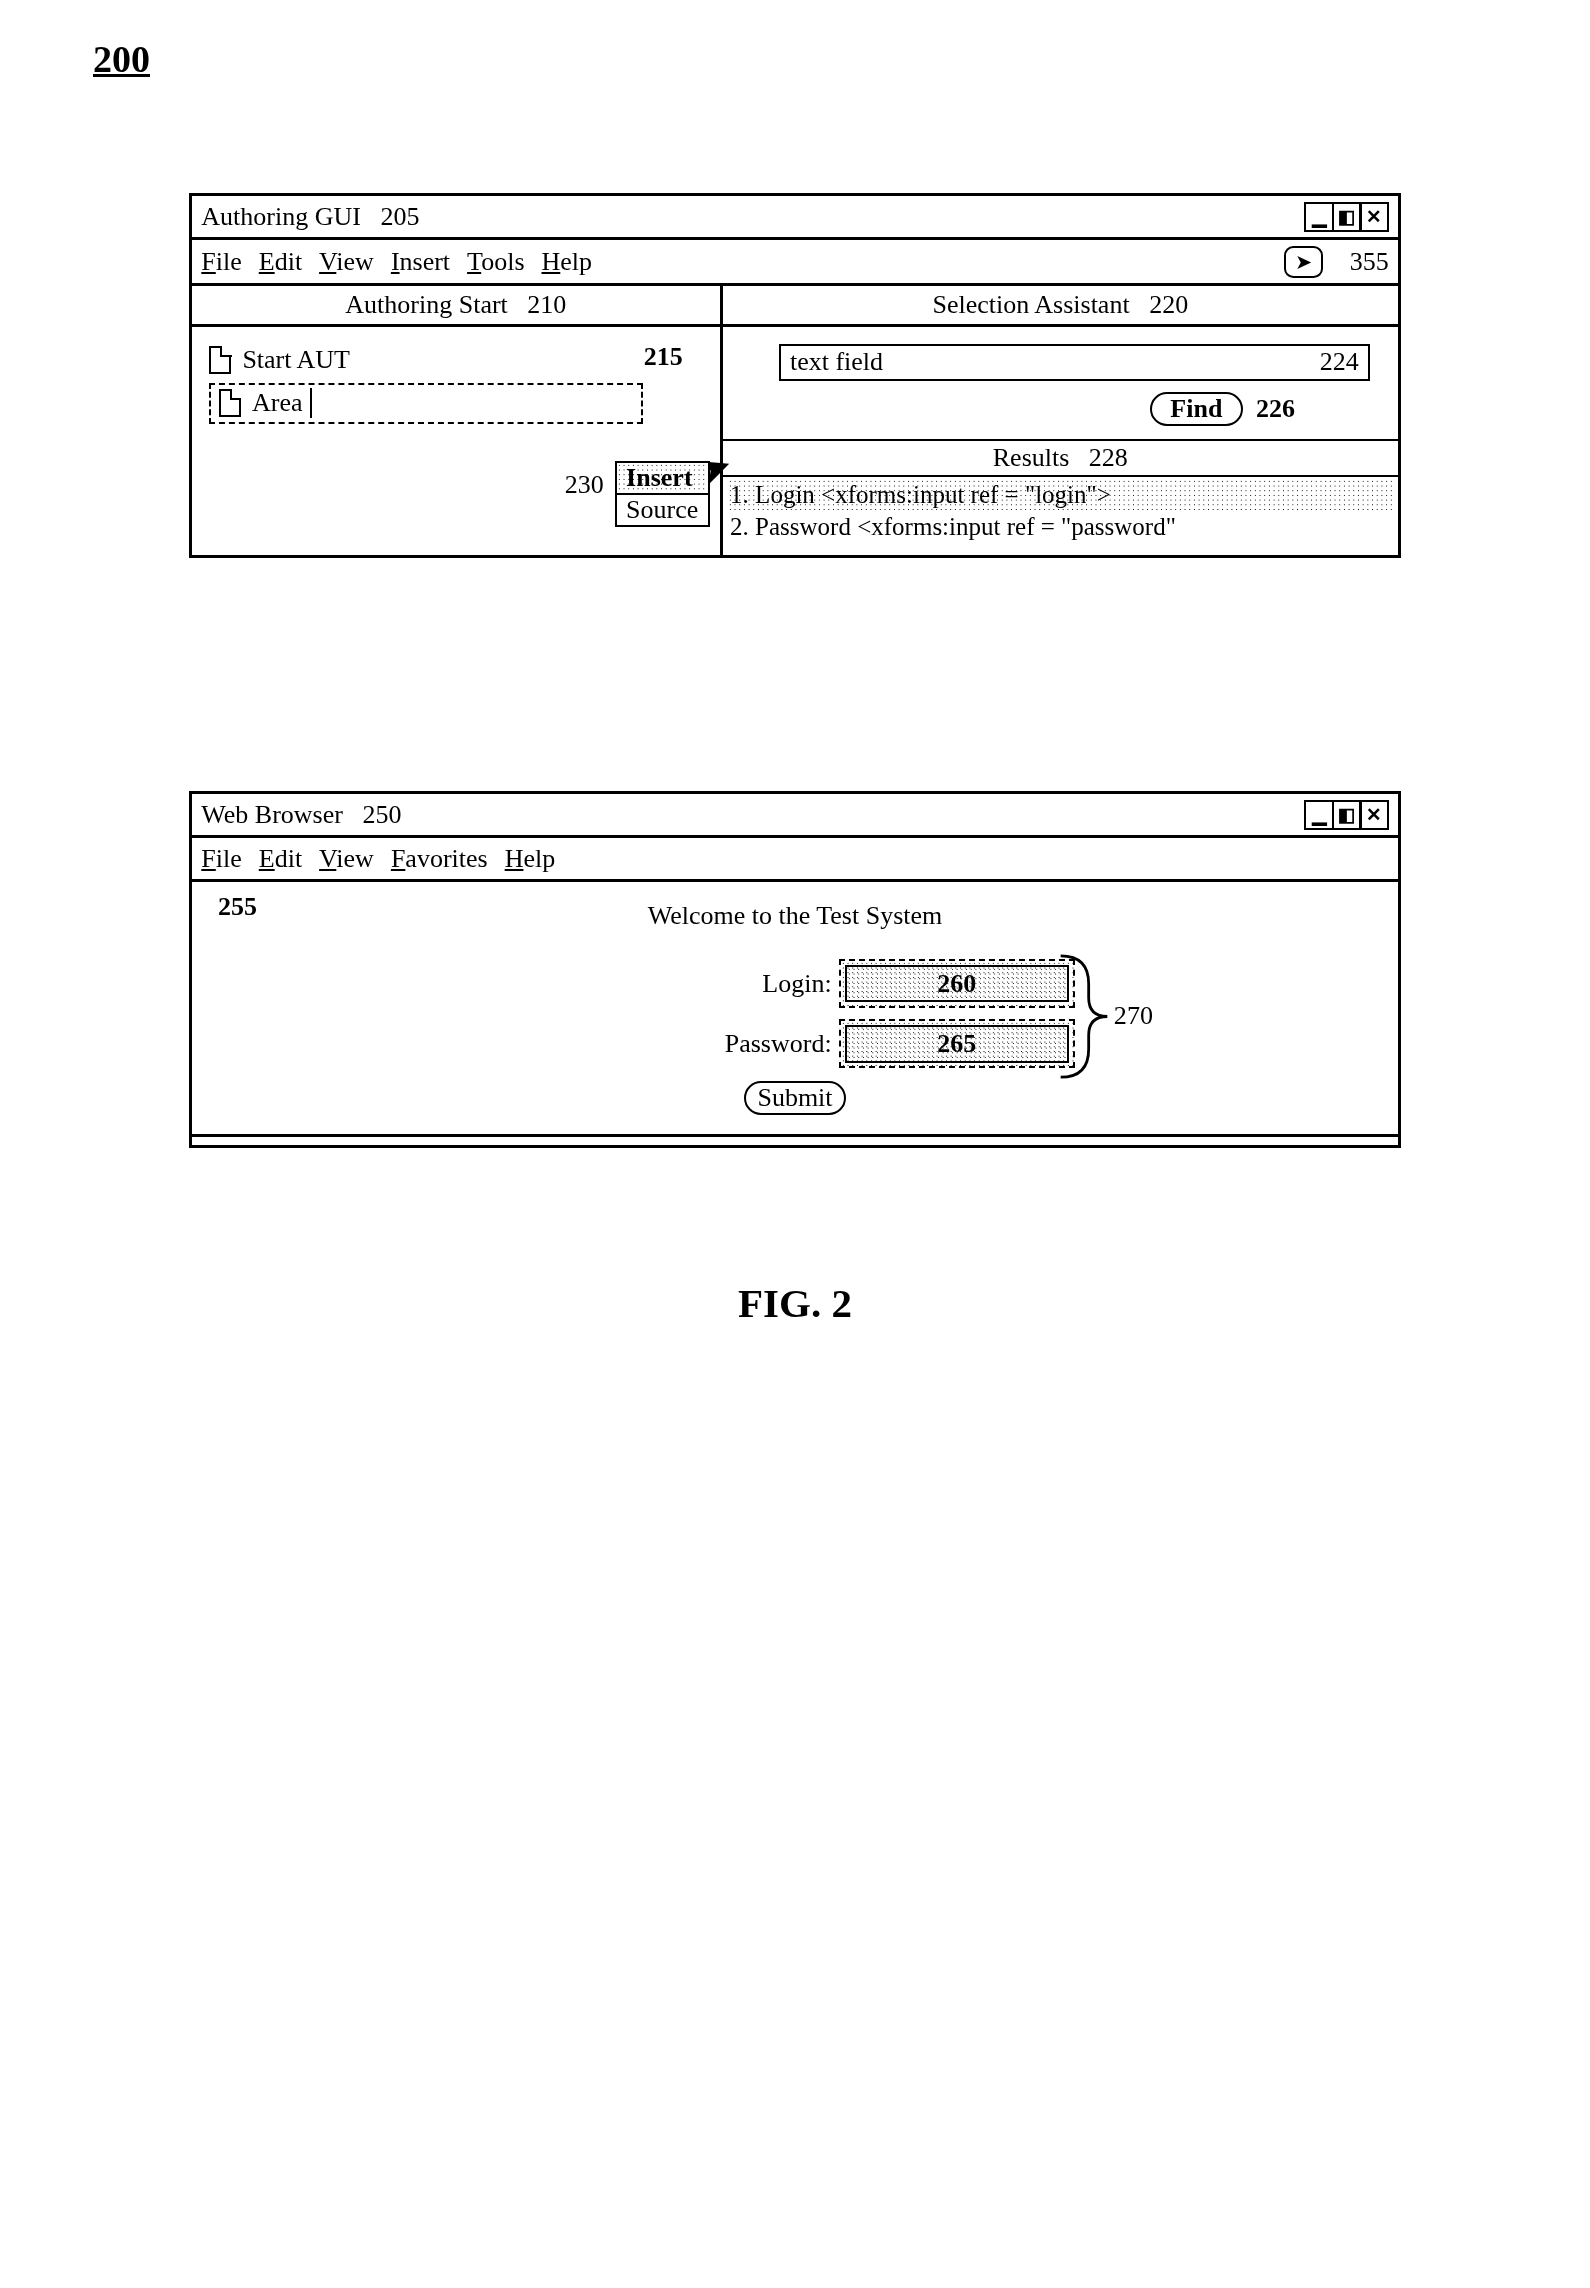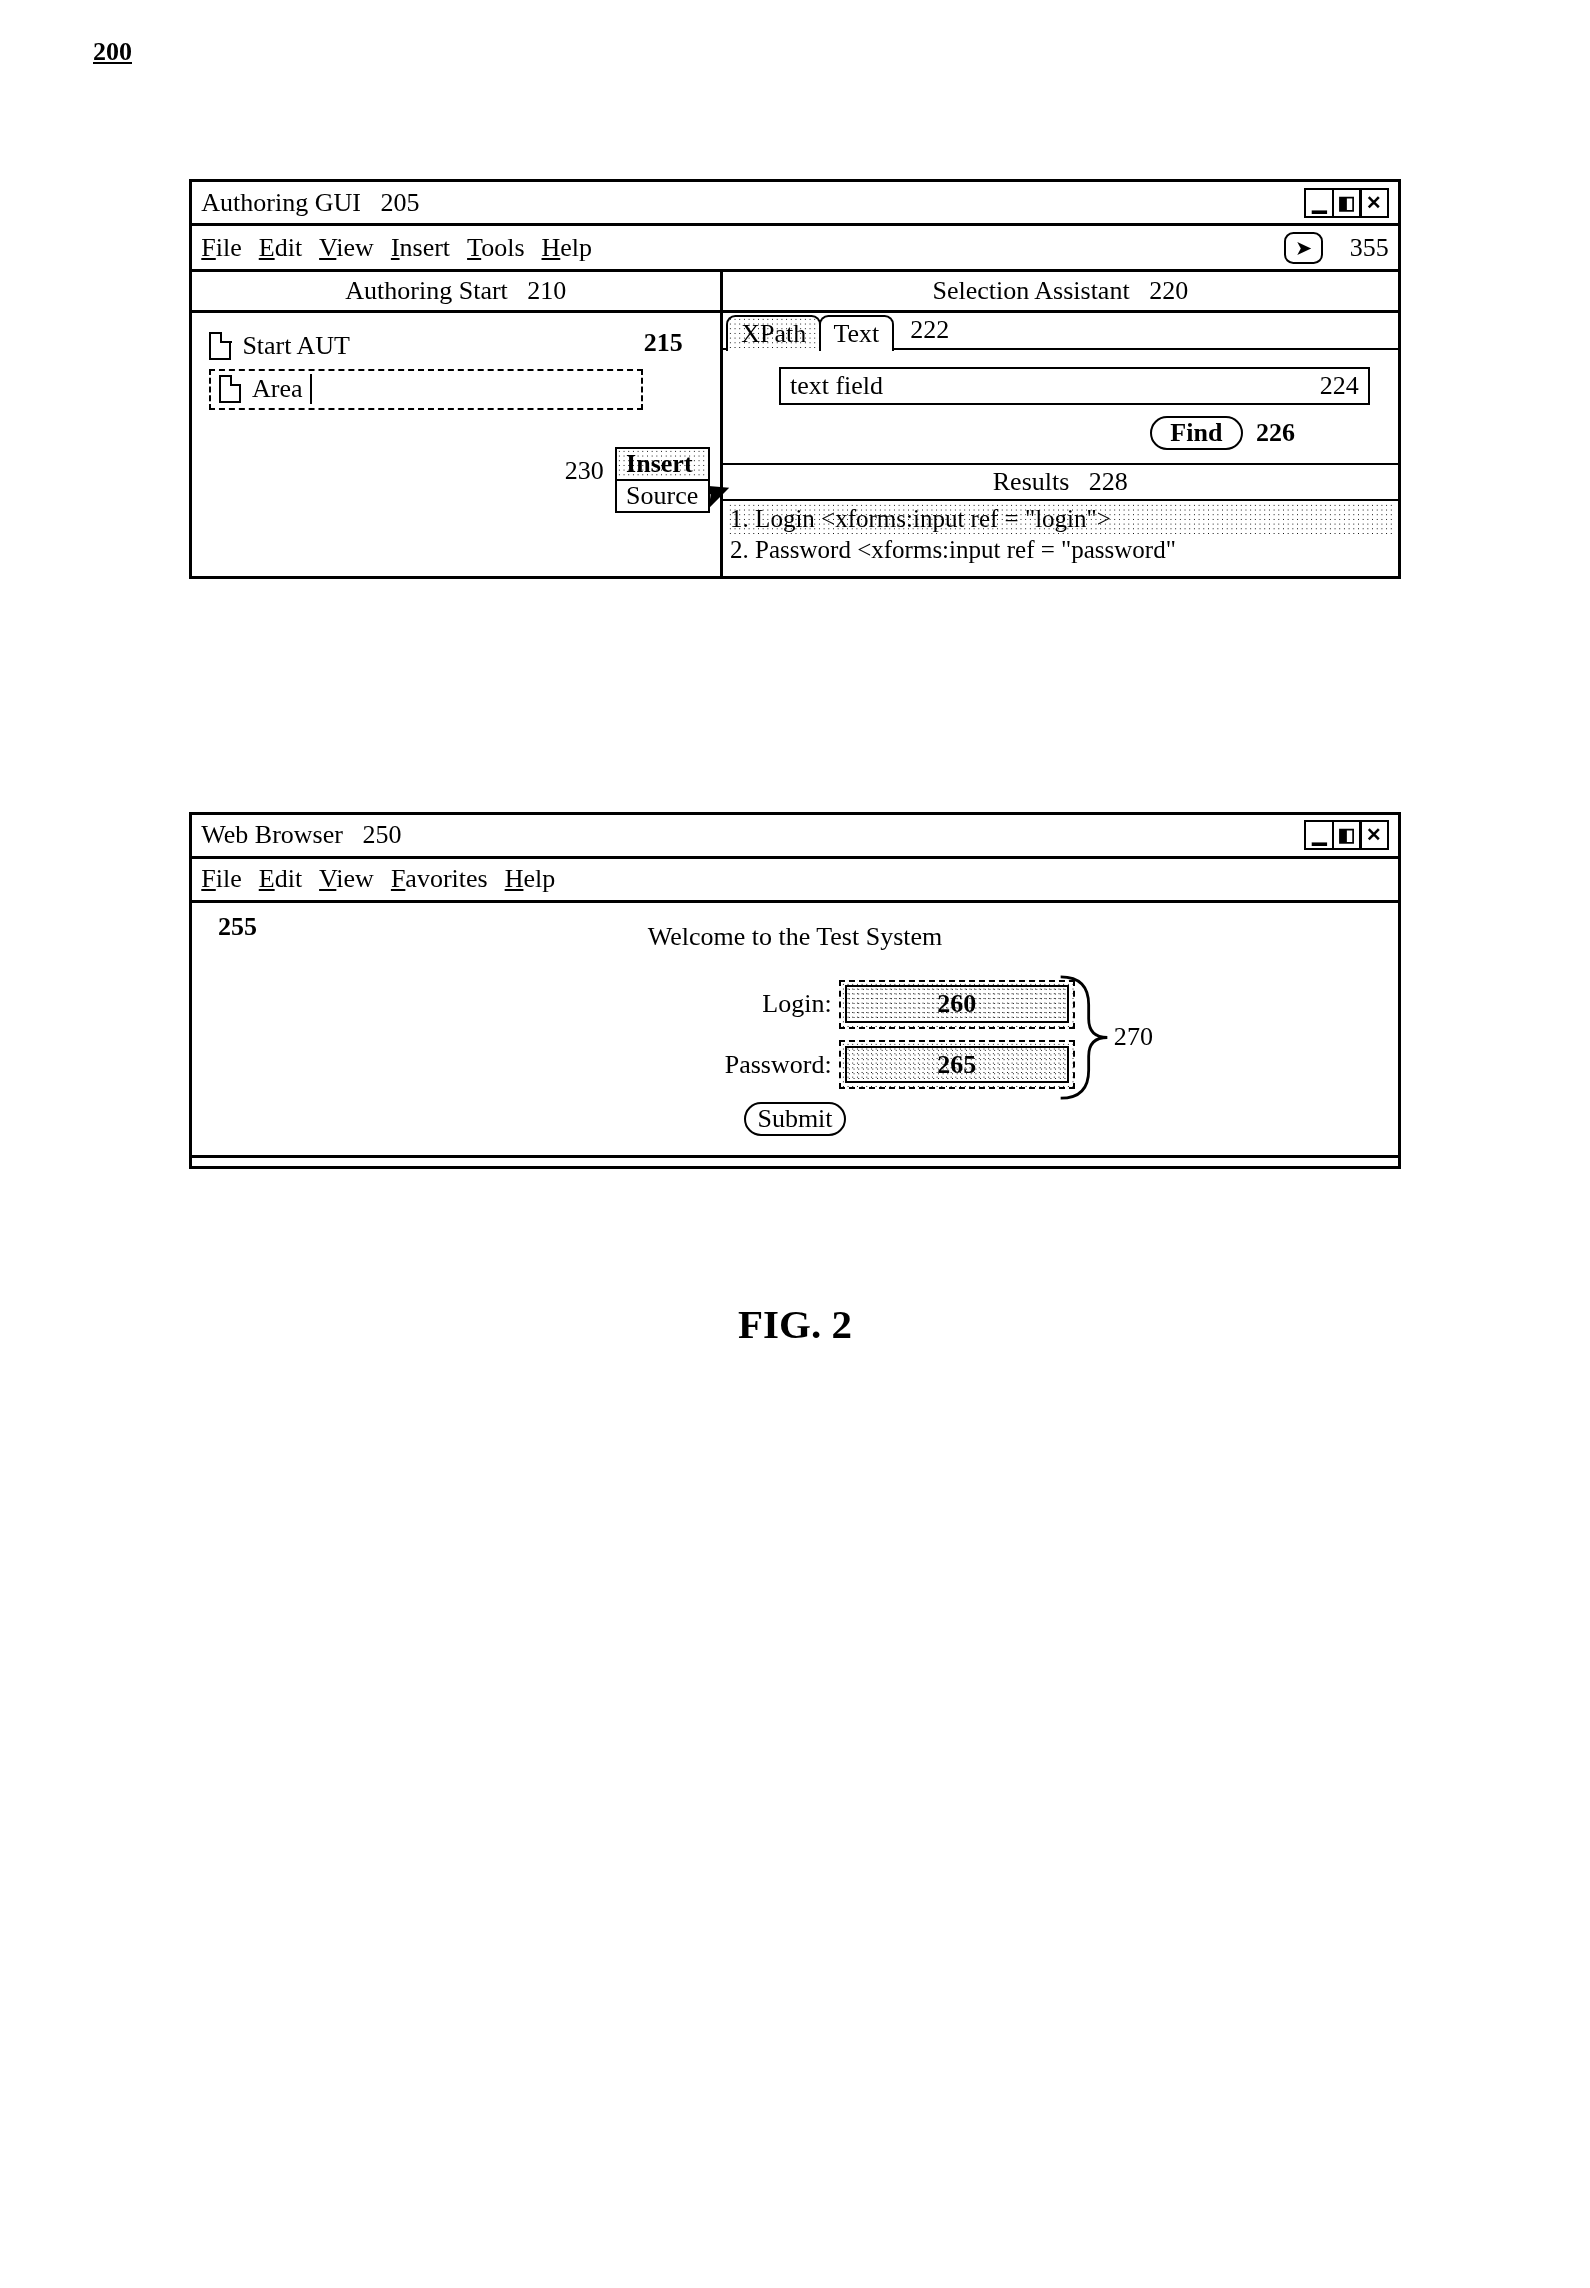--- a/index.html
+++ b/index.html
@@ -6,21 +6,21 @@
   body {
     font-family: "Times New Roman", Times, serif;
     font-size: 26px;
     background: #fff;
     margin: 0;
     padding: 37px 93px;
     width: 1590px;
   }
   .fig-num {
     font-weight: bold;
-    font-size: 26px;
+    font-size: 38px;
     text-decoration: underline;
     margin-bottom: 112px;
   }
   .window {
     border: 3.7px solid #000;
     width: 1212px;
     margin: 0 auto 233px auto;
     position: relative;
   }
   .titlebar {
@@ -339,25 +339,20 @@
         </div>
       </div>
     </div>
 
     <div class="pane-right">
       <div class="pane-header">
         <span>Selection Assistant</span>
         &nbsp;&nbsp;<span>220</span>
       </div>
       <div class="tabs-area">
-        <div class="tabs-row">
-          <div class="tab shaded">XPath</div>
-          <div class="tab active">Text</div>
-          <span class="callout-222">222</span>
-        </div>
         <div class="search-area">
           <div class="text-field">
             <span>text field</span>
             <span>224</span>
           </div>
           <div class="find-row">
             <div class="find-btn">Find</div>
             <span>226</span>
           </div>
         </div>

